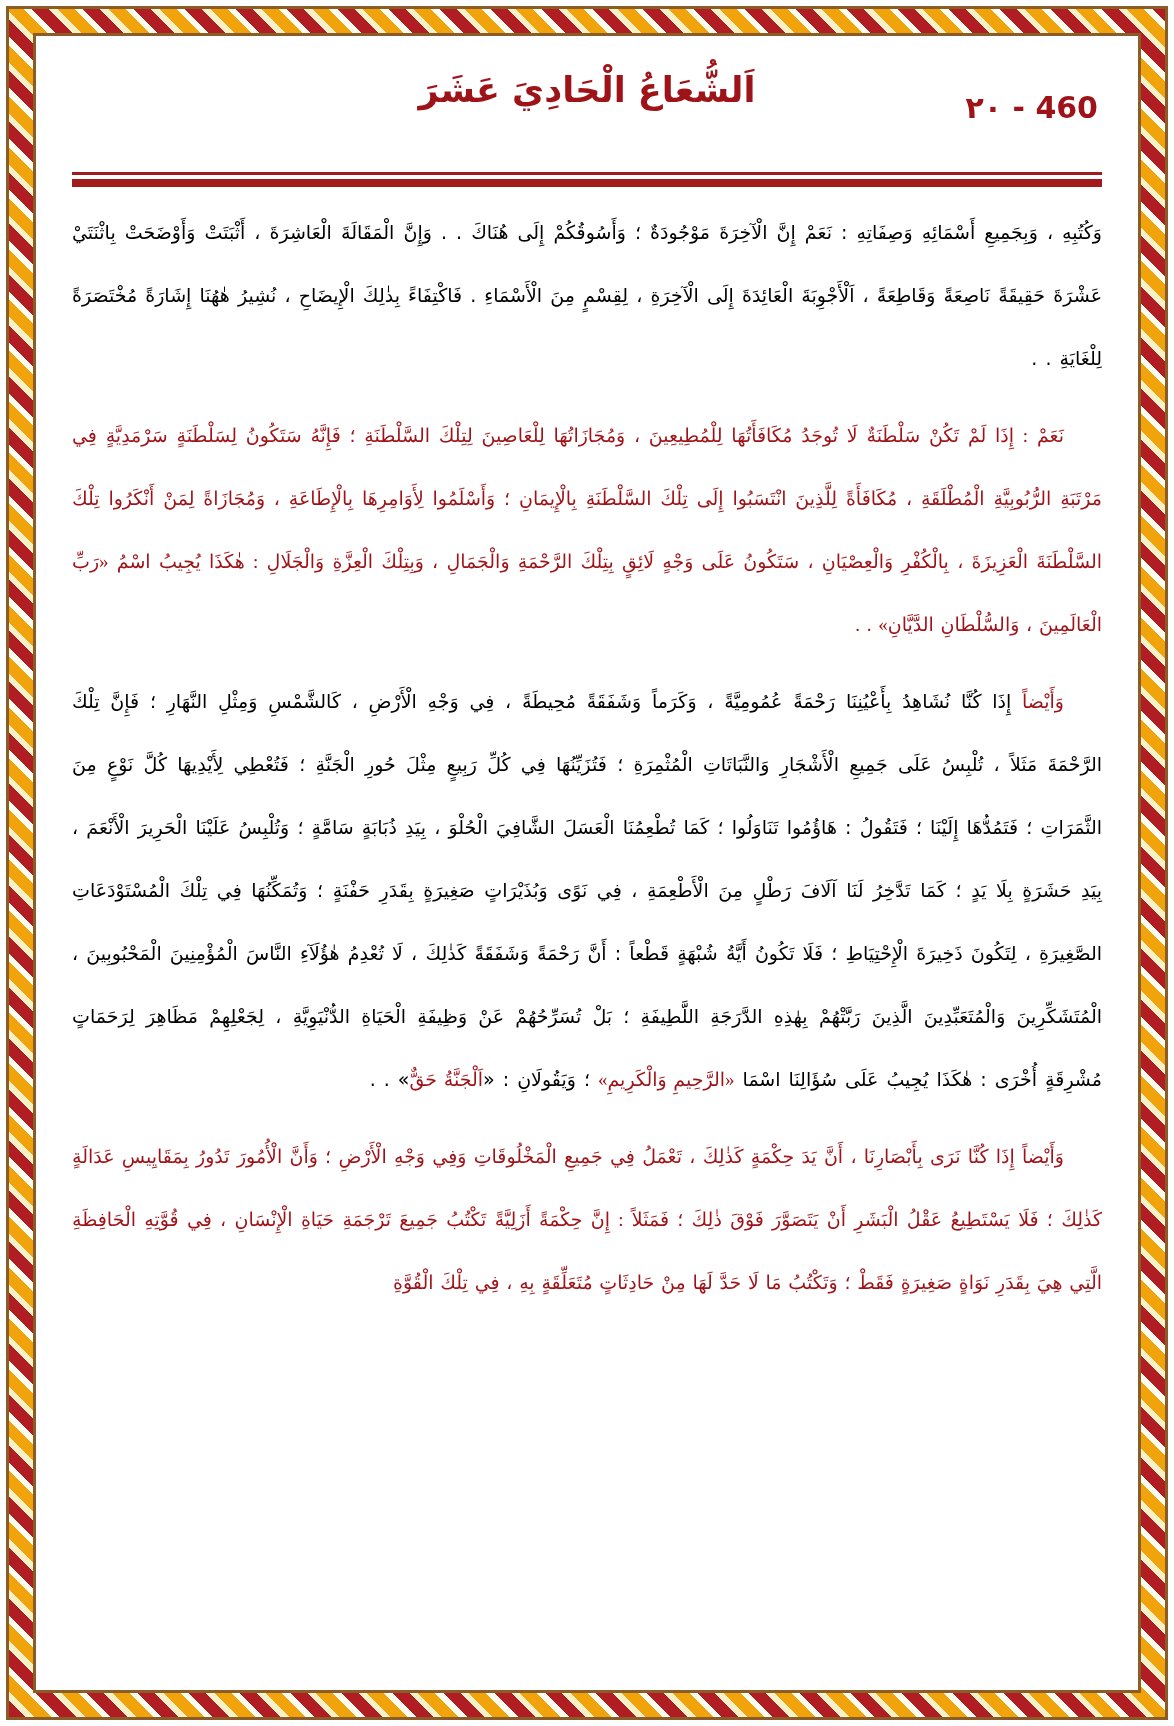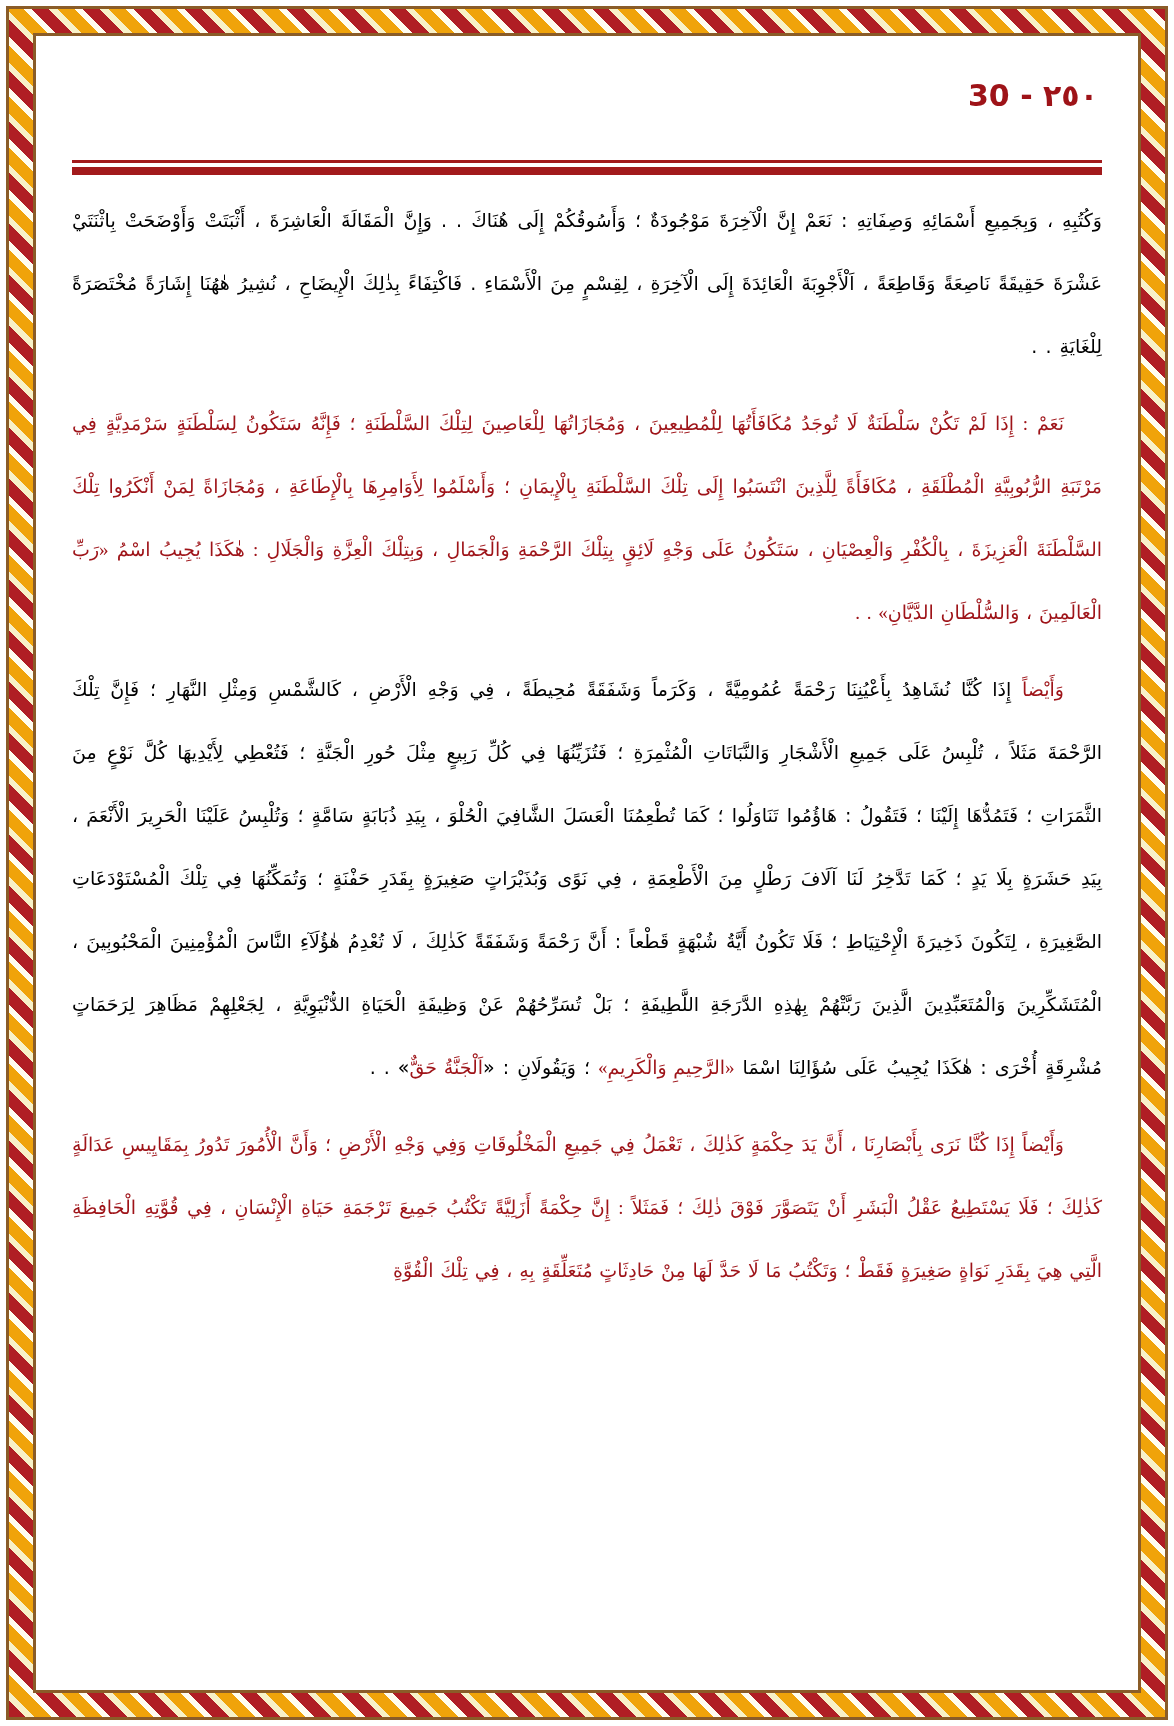--- a/index.html
+++ b/index.html
@@ -56,21 +56,22 @@
 </head>
 <body>
 
 <div class="page">
   <div class="frame-band"></div>
   <div class="frame-outer"></div>
 
   <div class="frame-panel">
 
     <header class="page-header">
-      <div class="page-number">٢٥٠ - 30</div>
+      <div class="page-number">460 - ٢٠</div>
+      <h1 class="page-title">اَلشُّعَاعُ الْحَادِيَ عَشَرَ</h1>
     </header>
 
     <div class="header-rule"></div>
 
     <div class="body-text">
 
       <p class="para"><span class="seg-black">وَكُتُبِهِ ، وَبِجَمِيعِ أَسْمَائِهِ وَصِفَاتِهِ : نَعَمْ إِنَّ الْآخِرَةَ مَوْجُودَةٌ ؛ وَأَسُوقُكُمْ إِلَى هُنَاكَ . . وَإِنَّ الْمَقَالَةَ الْعَاشِرَةَ ، أَثْبَتَتْ وَأَوْضَحَتْ بِاثْنَتَيْ عَشْرَةَ حَقِيقَةً نَاصِعَةً وَقَاطِعَةً ، اَلْأَجْوِبَةَ الْعَائِدَةَ إِلَى الْآخِرَةِ ، لِقِسْمٍ مِنَ الْأَسْمَاءِ . فَاكْتِفَاءً بِذٰلِكَ الْإِيضَاحِ ، نُشِيرُ هٰهُنَا إِشَارَةً مُخْتَصَرَةً لِلْغَايَةِ . .</span></p>
 
       <p class="para indent"><span class="seg-red">نَعَمْ : إِذَا لَمْ تَكُنْ سَلْطَنَةٌ لَا تُوجَدُ مُكَافَأَتُهَا لِلْمُطِيعِينَ ، وَمُجَازَاتُهَا لِلْعَاصِينَ لِتِلْكَ السَّلْطَنَةِ ؛ فَإِنَّهُ سَتَكُونُ لِسَلْطَنَةٍ سَرْمَدِيَّةٍ فِي مَرْتَبَةِ الرُّبُوبِيَّةِ الْمُطْلَقَةِ ، مُكَافَأَةً لِلَّذِينَ انْتَسَبُوا إِلَى تِلْكَ السَّلْطَنَةِ بِالْإِيمَانِ ؛ وَأَسْلَمُوا لِأَوَامِرِهَا بِالْإِطَاعَةِ ، وَمُجَازَاةً لِمَنْ أَنْكَرُوا تِلْكَ السَّلْطَنَةَ الْعَزِيزَةَ ، بِالْكُفْرِ وَالْعِصْيَانِ ، سَتَكُونُ عَلَى وَجْهٍ لَائِقٍ بِتِلْكَ الرَّحْمَةِ وَالْجَمَالِ ، وَبِتِلْكَ الْعِزَّةِ وَالْجَلَالِ : هٰكَذَا يُجِيبُ اسْمُ «رَبِّ الْعَالَمِينَ ، وَالسُّلْطَانِ الدَّيَّانِ» . .</span></p>
 

